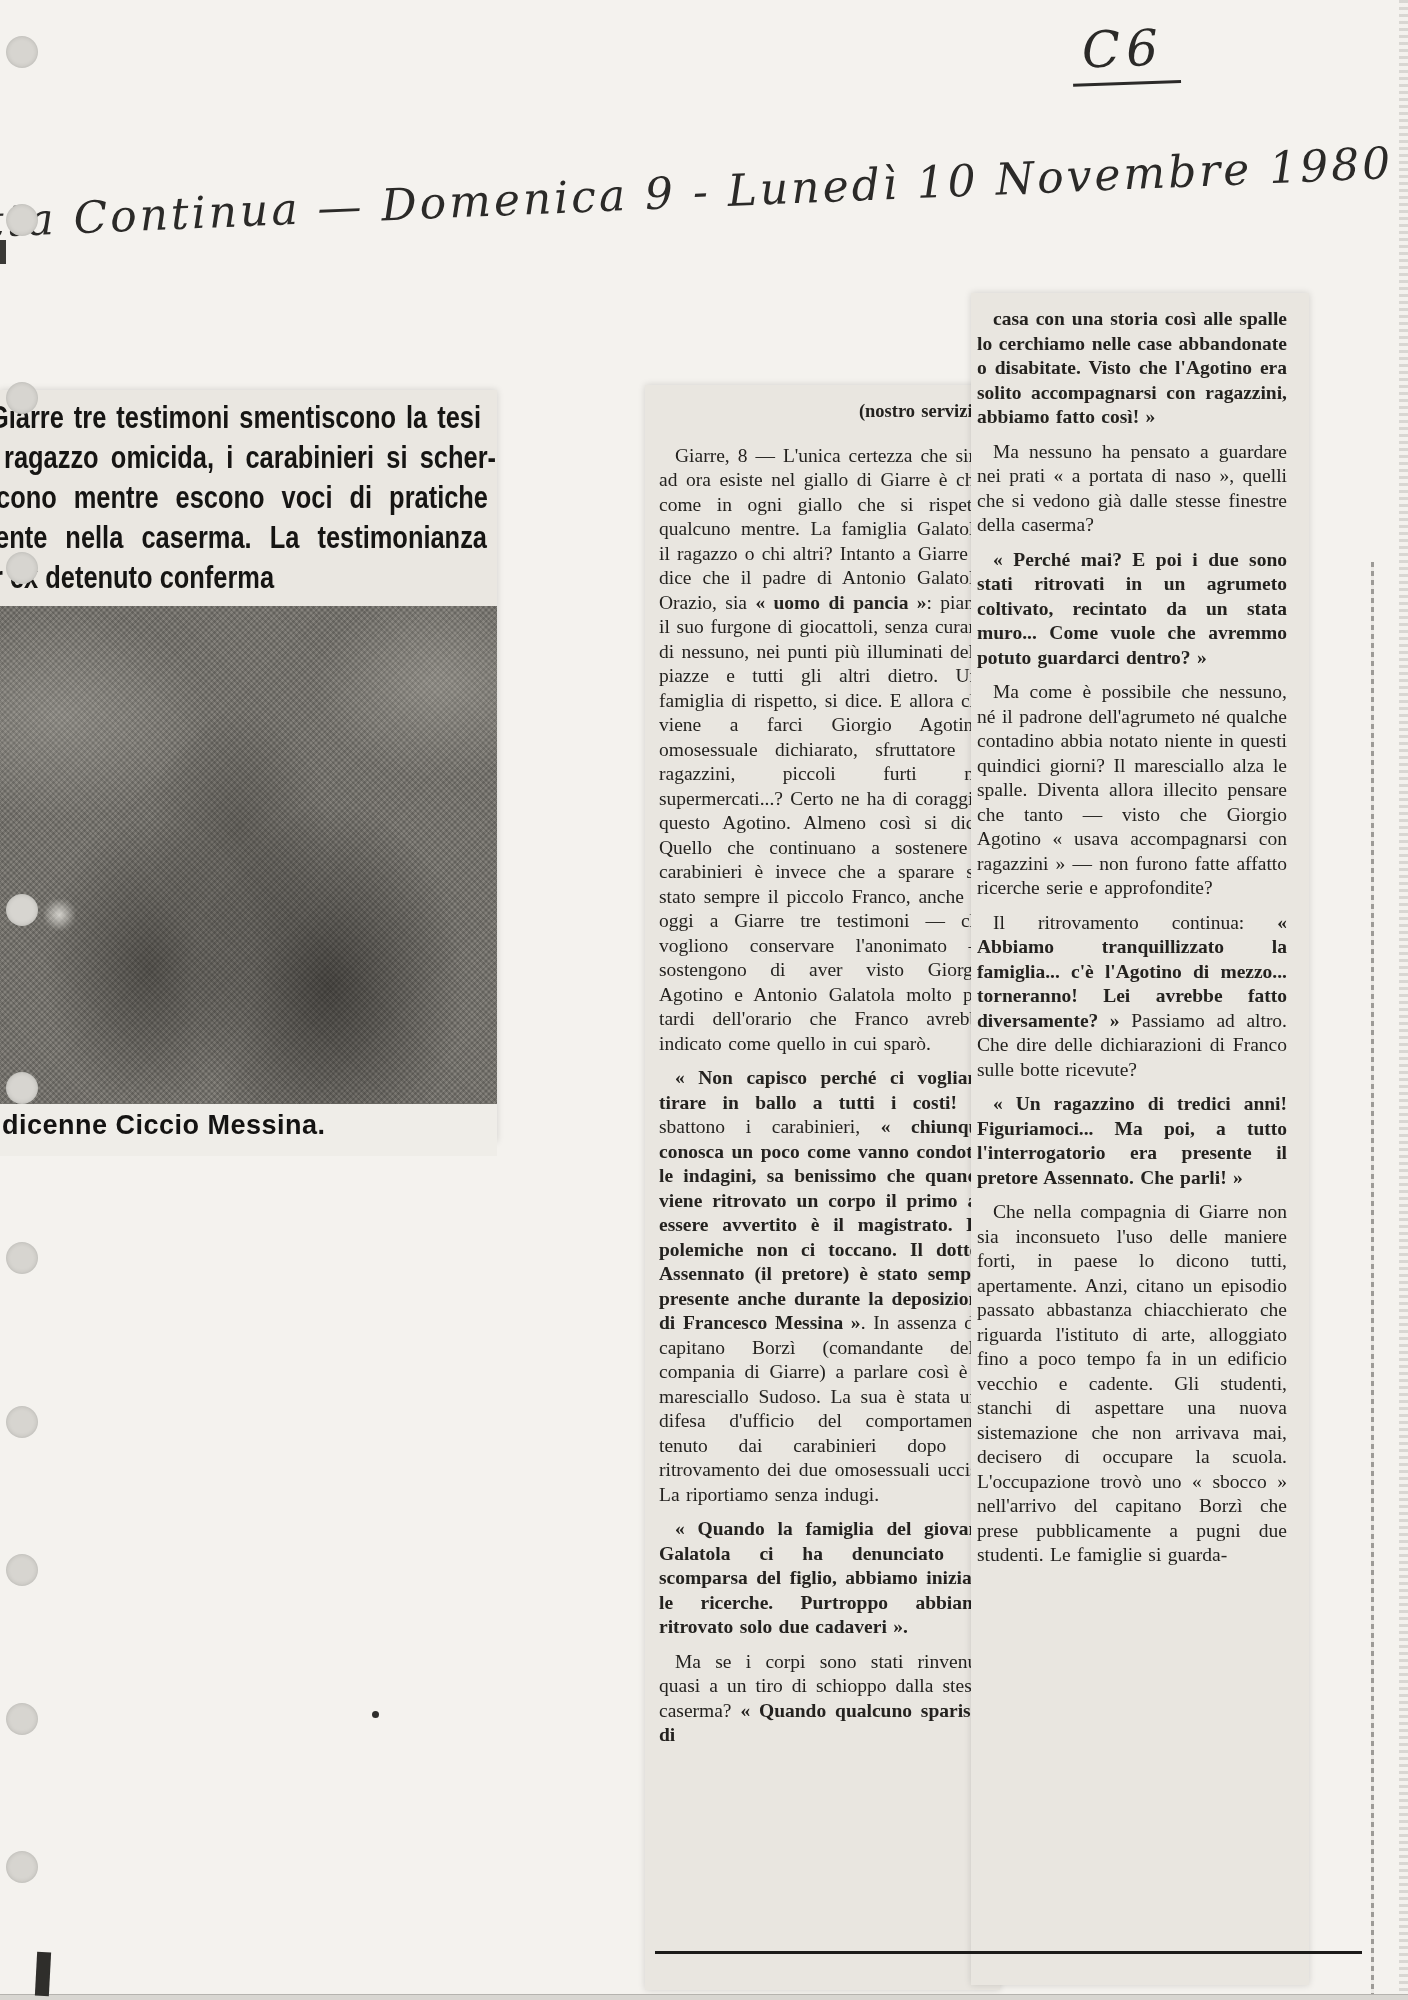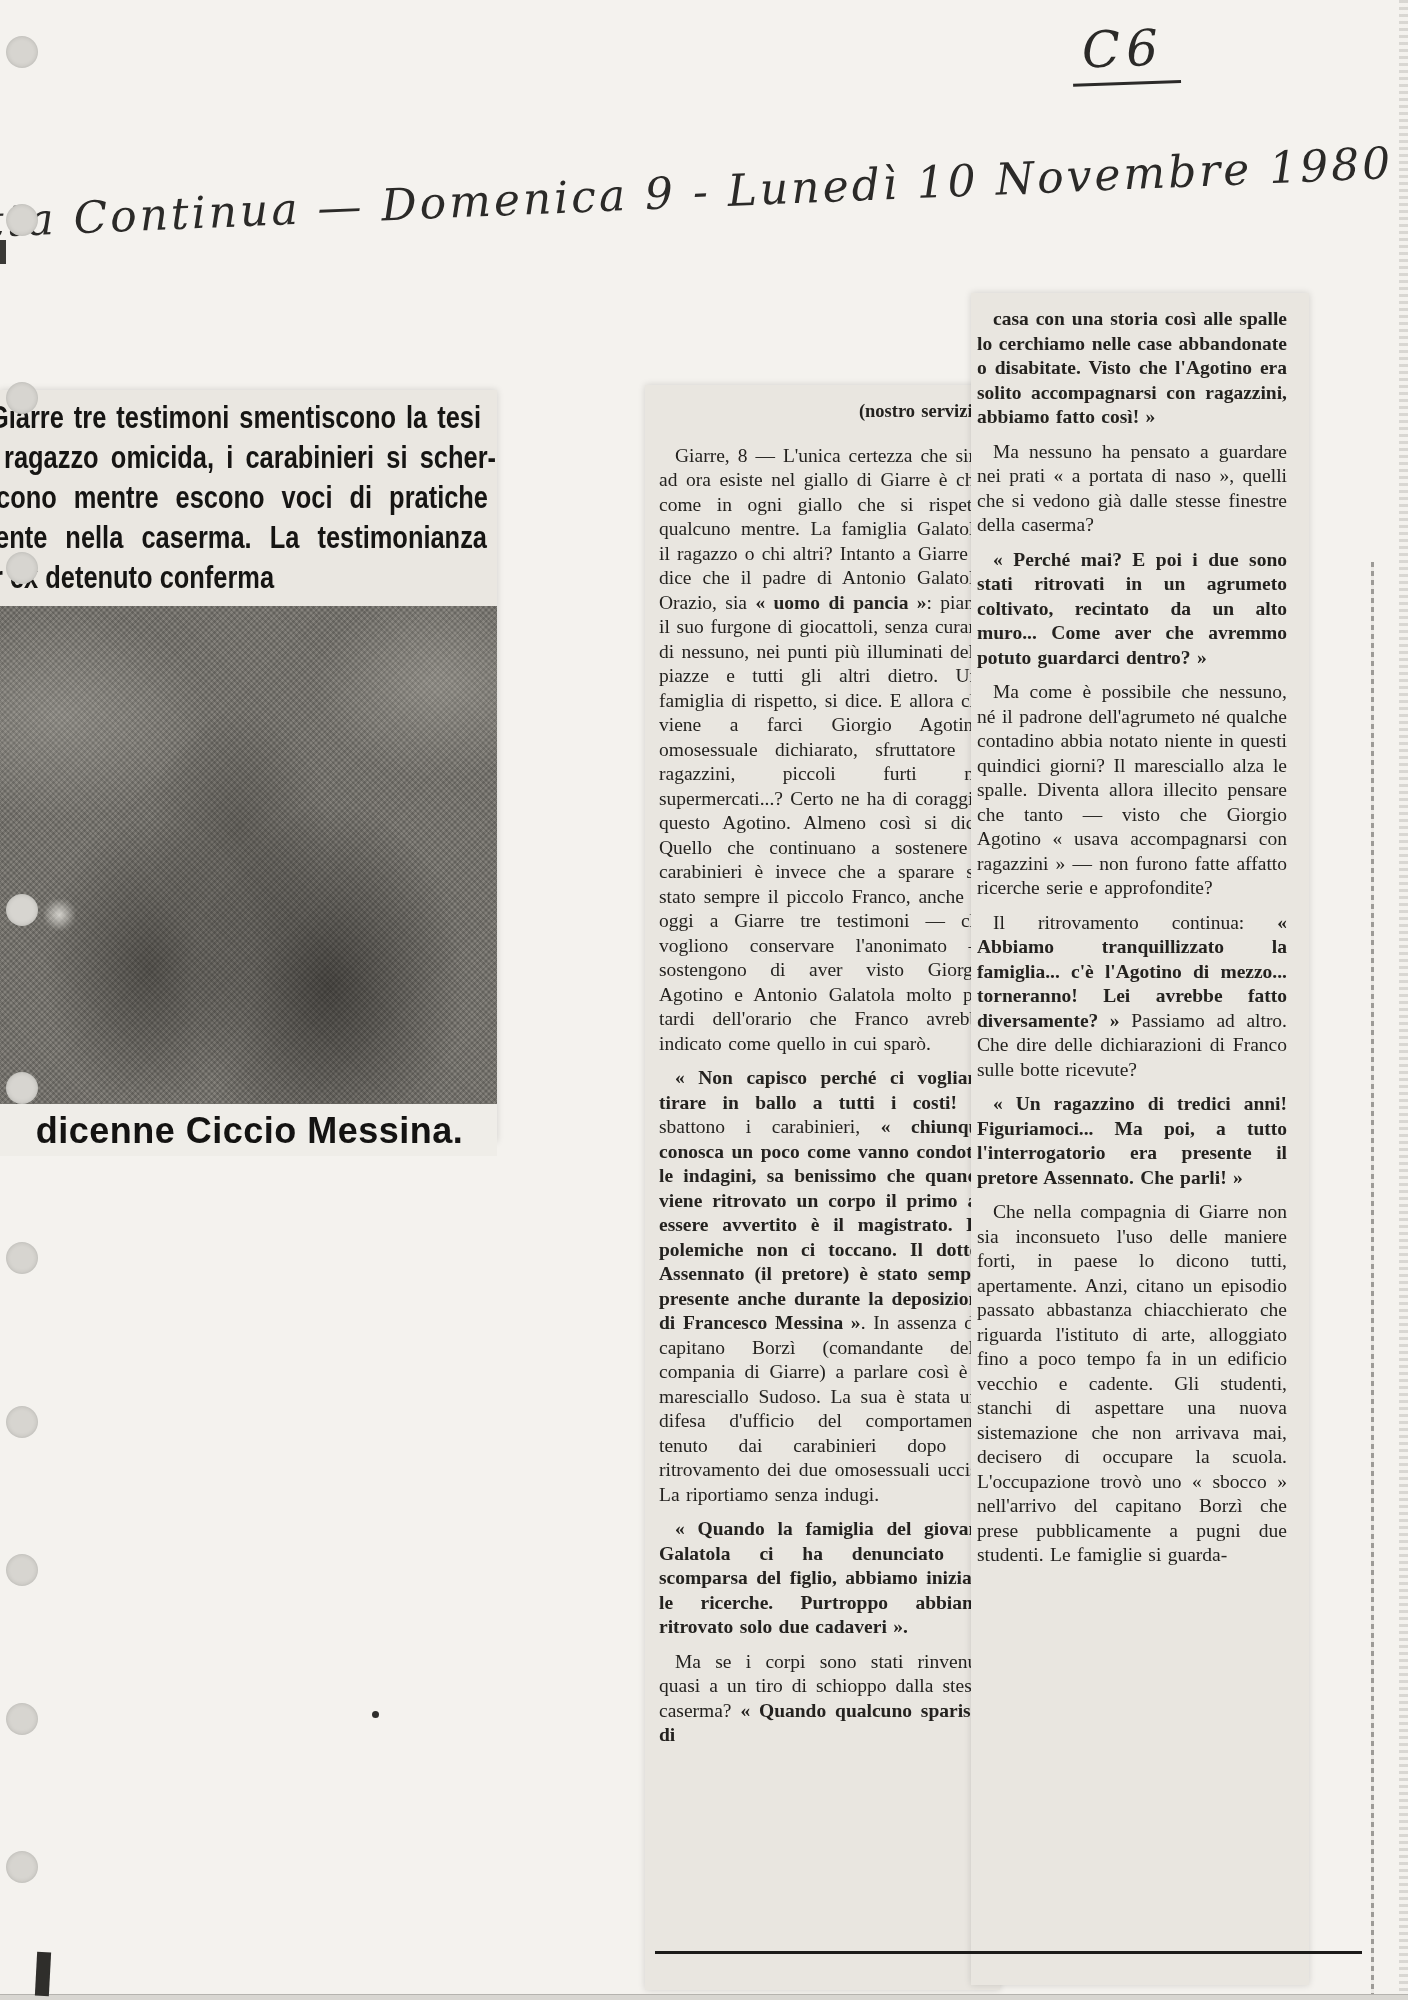--- a/index.html
+++ b/index.html
@@ -51,21 +51,21 @@
       radial-gradient(ellipse 120px 160px at 48% 45%, rgba(40,38,34,.30), transparent 75%),
       radial-gradient(ellipse 210px 150px at 12% 22%, rgba(224,222,214,.22), transparent 70%),
       radial-gradient(ellipse 170px 130px at 88% 16%, rgba(214,211,202,.26), transparent 72%),
       radial-gradient(circle 24px at 12% 62%, rgba(235,233,227,.85), transparent 70%),
       repeating-linear-gradient(45deg, rgba(0,0,0,.14) 0 2px, transparent 2px 4px),
       repeating-linear-gradient(-45deg, rgba(0,0,0,.14) 0 2px, transparent 2px 4px);
   }
   .caption{
     height:46px;background:#efede8;color:#141312;
     font-family:"Liberation Sans",sans-serif;font-weight:bold;
-    font-size:36px;letter-spacing:.5px;padding:6px 0 0 2px;white-space:nowrap;overflow:hidden;text-align:center;
+    font-size:27px;letter-spacing:.5px;padding:6px 0 0 2px;white-space:nowrap;overflow:hidden;
   }
   
   .col{
     background:var(--newsprint,#e9e6e0);color:var(--ink,#24221f);
     font-size:19.5px;line-height:24.5px;text-align:justify;overflow:hidden;
     box-sizing:border-box;
   }
   .col p{margin:0 0 10px 0;text-indent:16px;word-spacing:1.5px;}
   .col p b{font-weight:bold;}
   .col p.dl{text-align:right;text-indent:0;margin:2px 0 20px 0;font-weight:bold;font-size:18.5px;}
@@ -121,21 +121,21 @@
   <div class="clip col col-middle" id="col-middle">
       <p class="dl"><b>(nostro servizio)</b></p>
       <p><span>Giarre, 8 — L'unica certezza che sino ad ora esiste nel giallo di Giarre è che, come in ogni giallo che si rispetti, qualcuno mentre. La famiglia Galatola, il ragazzo o chi altri? Intanto a Giarre si dice che il padre di Antonio Galatola, Orazio, sia </span><b>« uomo di pancia »</b><span>: pianta il suo furgone di giocattoli, senza curarsi di nessuno, nei punti più illuminati delle piazze e tutti gli altri dietro. Una famiglia di rispetto, si dice. E allora che viene a farci Giorgio Agotino, omosessuale dichiarato, sfruttatore di ragazzini, piccoli furti nei supermercati...? Certo ne ha di coraggio, questo Agotino. Almeno così si dice. Quello che continuano a sostenere i carabinieri è invece che a sparare sia stato sempre il piccolo Franco, anche se oggi a Giarre tre testimoni — che vogliono conservare l'anonimato — sostengono di aver visto Giorgio Agotino e Antonio Galatola molto più tardi dell'orario che Franco avrebbe indicato come quello in cui sparò.</span></p>
       <p><b>« Non capisco perché ci vogliano tirare in ballo a tutti i costi! »</b><span>, sbattono i carabinieri, </span><b>« chiunque conosca un poco come vanno condotte le indagini, sa benissimo che quando viene ritrovato un corpo il primo ad essere avvertito è il magistrato. Le polemiche non ci toccano. Il dottor Assennato (il pretore) è stato sempre presente anche durante la deposizione di Francesco Messina »</b><span>. In assenza del capitano Borzì (comandante della compania di Giarre) a parlare così è il maresciallo Sudoso. La sua è stata una difesa d'ufficio del comportamento tenuto dai carabinieri dopo il ritrovamento dei due omosessuali uccisi. La riportiamo senza indugi.</span></p>
       <p><b>« Quando la famiglia del giovane Galatola ci ha denunciato la scomparsa del figlio, abbiamo iniziato le ricerche. Purtroppo abbiamo ritrovato solo due cadaveri ».</b></p>
       <p><span>Ma se i corpi sono stati rinvenuti quasi a un tiro di schioppo dalla stessa caserma? </span><b>« Quando qualcuno sparisce di</b></p>
     </div>
   <div class="clip col col-right" id="col-right">
       <p><b>casa con una storia così alle spalle lo cerchiamo nelle case abbandonate o disabitate. Visto che l'Agotino era solito accompagnarsi con ragazzini, abbiamo fatto così! »</b></p>
       <p><span>Ma nessuno ha pensato a guardare nei prati « a portata di naso », quelli che si vedono già dalle stesse finestre della caserma?</span></p>
-      <p><b>« Perché mai? E poi i due sono stati ritrovati in un agrumeto coltivato, recintato da un alto muro... Come aver che avremmo potuto guardarci dentro? »</b></p>
+      <p><b>« Perché mai? E poi i due sono stati ritrovati in un agrumeto coltivato, recintato da un stata muro... Come vuole che avremmo potuto guardarci dentro? »</b></p>
       <p><span>Ma come è possibile che nessuno, né il padrone dell'agrumeto né qualche contadino abbia notato niente in questi quindici giorni? Il maresciallo alza le spalle. Diventa allora illecito pensare che tanto — visto che Giorgio Agotino « usava accompagnarsi con ragazzini » — non furono fatte affatto ricerche serie e approfondite?</span></p>
       <p><span>Il ritrovamento continua: </span><b>« Abbiamo tranquillizzato la famiglia... c'è l'Agotino di mezzo... torneranno! Lei avrebbe fatto diversamente? »</b><span> Passiamo ad altro. Che dire delle dichiarazioni di Franco sulle botte ricevute?</span></p>
       <p><b>« Un ragazzino di tredici anni! Figuriamoci... Ma poi, a tutto l'interrogatorio era presente il pretore Assennato. Che parli! »</b></p>
       <p><span>Che nella compagnia di Giarre non sia inconsueto l'uso delle maniere forti, in paese lo dicono tutti, apertamente. Anzi, citano un episodio passato abbastanza chiacchierato che riguarda l'istituto di arte, alloggiato fino a poco tempo fa in un edificio vecchio e cadente. Gli studenti, stanchi di aspettare una nuova sistemazione che non arrivava mai, decisero di occupare la scuola. L'occupazione trovò uno « sbocco » nell'arrivo del capitano Borzì che prese pubblicamente a pugni due studenti. Le famiglie si guarda-</span></p>
     </div>
 
   <div class="rule"></div>
   <div class="foldline"></div>
   <div class="edge-noise"></div>
   <div class="bottom-edge"></div>

